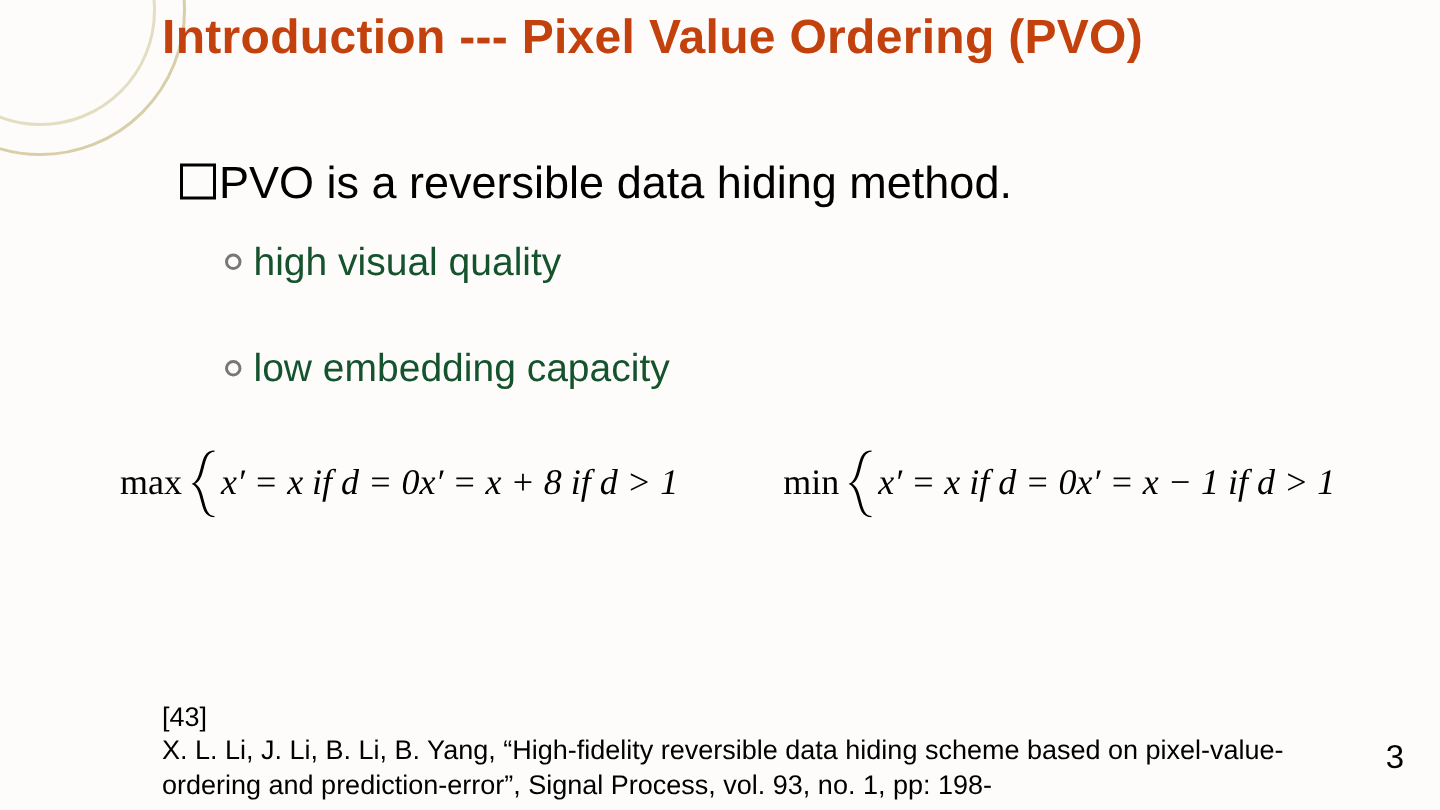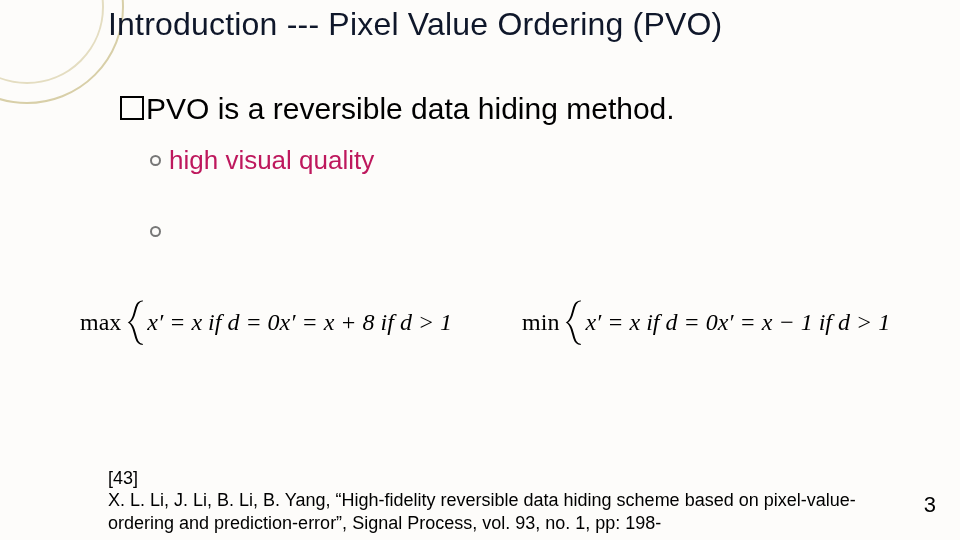--- a/index.html
+++ b/index.html
@@ -37,27 +37,27 @@
     border-radius: 50%;
     border: 2px solid #e4ddc1;
     top: -10px;
     left: -10px;
   }
   .title {
     position: absolute;
     top: 6px;
     left: 108px;
     font-size: 32px;
-    font-weight: normal;
-    color: #0f172a;
+    font-weight: bold;
+    color: #c2410c;
     letter-spacing: 0.2px;
   }
   .body {
     position: absolute;
-    top: 92px;
+    top: 106px;
     left: 120px;
     right: 40px;
   }
   .headline {
     font-size: 30px;
     color: #000;
     margin: 0 0 14px 0;
   }
   .headline .bullet-square {
     display: inline-block;
@@ -65,21 +65,21 @@
     height: 20px;
     border: 2px solid #000;
     margin-right: 2px;
     vertical-align: -1px;
   }
   .subpoints {
     margin-left: 30px;
   }
   .subpoint {
     font-size: 26px;
-    color: #be185d;
+    color: #14532d;
     margin: 19px 0 40px 0;
   }
   .subpoint .ring {
     display: inline-block;
     width: 7px;
     height: 7px;
     border: 2px solid #777;
     border-radius: 50%;
     vertical-align: 3px;
     margin-right: 8px;
@@ -158,21 +158,21 @@
 
 <div class="body">
   <p class="headline">
     <span class="bullet-square"></span><span>PVO is a reversible data hiding method.</span>
   </p>
   <div class="subpoints">
     <p class="subpoint">
       <span class="ring"></span><span>high visual quality</span>
     </p>
     <p class="subpoint">
-      <span class="ring"></span>
+      <span class="ring"></span><span>low embedding capacity</span>
     </p>
   </div>
 </div>
 
 <div class="equations">
 
   <div class="eq-group">
     <span class="eq-label">max</span>
     <div class="brace-wrap">
       <div class="brace">

